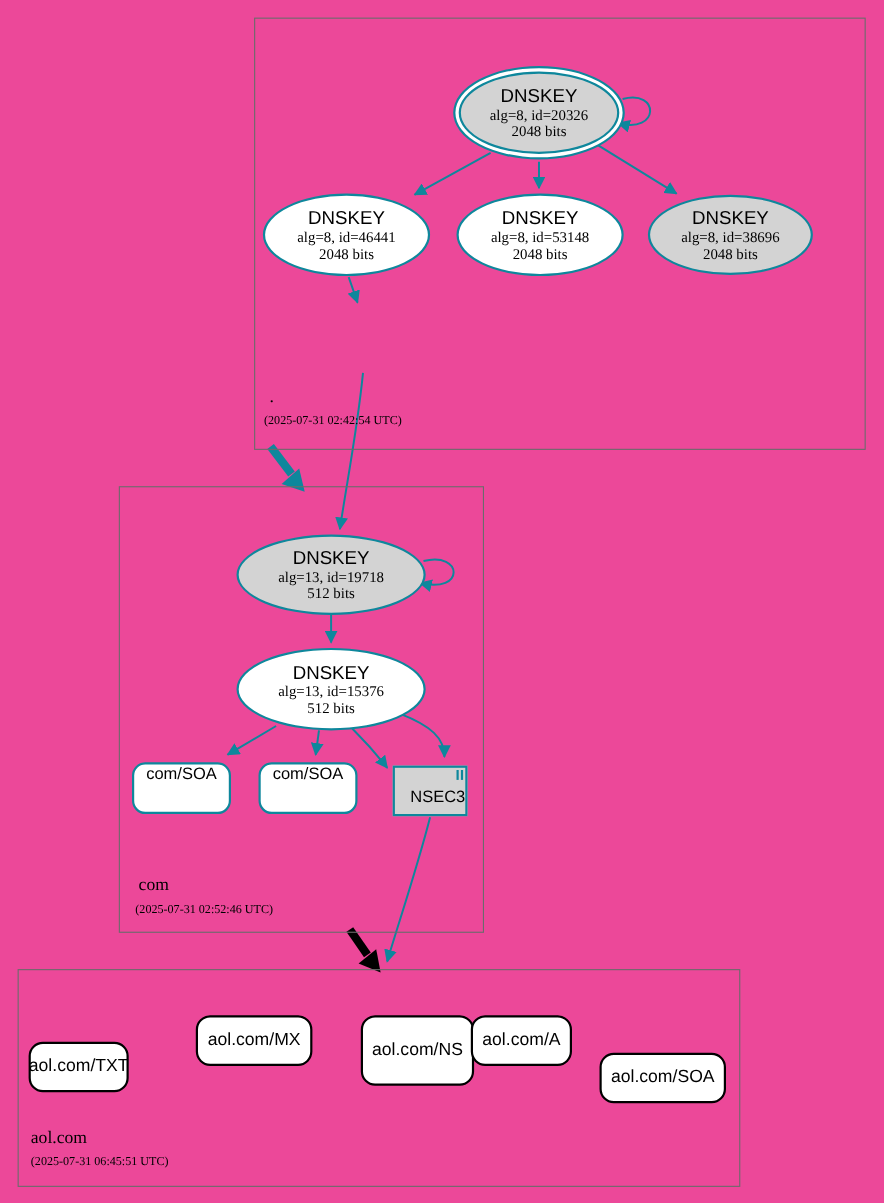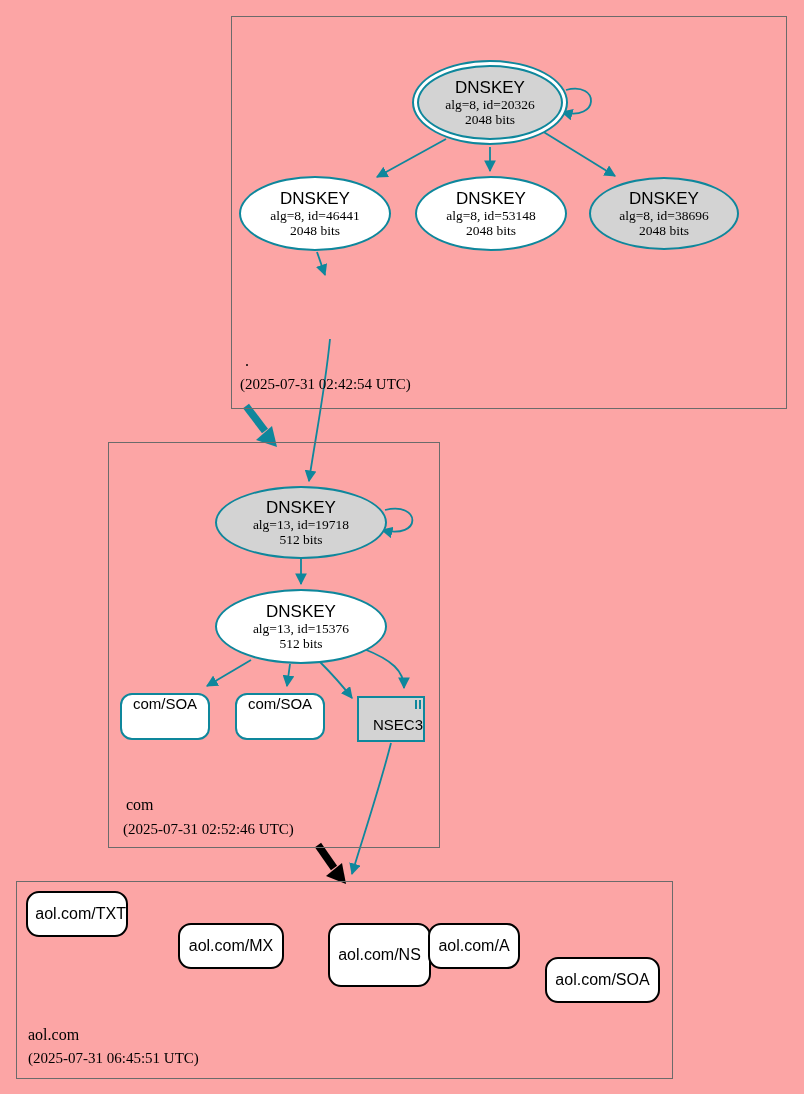--- a/index.html
+++ b/index.html
@@ -1,38 +1,38 @@
 <!DOCTYPE html>
 <html><head>
 <meta charset="utf-8">
 <style>
   html,body{margin:0;padding:0;background:#ffffff;}
   #canvas{
     position:relative;
     width:804px;height:1094px;
-    background:#fca5a5;
+    background:#ec4899;
     font-family:"Liberation Sans", sans-serif;
     overflow:hidden;
   }
   #edges{position:absolute;left:0;top:0;width:804px;height:1094px;pointer-events:none;}
   .cluster{
     position:absolute;
     border:1px solid #6b6b6b;
     background:transparent;
     box-sizing:border-box;
   }
   .zone-label{
     position:absolute;
     font-family:"Liberation Serif", serif;
     font-size:16px;color:#000;white-space:nowrap;
   }
   .zone-ts{
     position:absolute;
     font-family:"Liberation Serif", serif;
-    font-size:15px;color:#000;white-space:nowrap;
+    font-size:11px;color:#000;white-space:nowrap;
   }
   .ellipse{
     position:absolute;
     border:2px solid #0e879c;
     border-radius:50%;
     box-sizing:border-box;
     display:flex;flex-direction:column;align-items:center;justify-content:center;
     background:#ffffff;
     text-align:center;
   }
@@ -172,21 +172,21 @@
       <div class="nsec3-cell"></div>
     </div>
     <div class="nsec3-label">NSEC3</div>
   </div>
 
   <div class="zone-label" style="left:126px;top:796px;">com</div>
   <div class="zone-ts" style="left:123px;top:821px;">(2025-07-31 02:52:46 UTC)</div>
 
   <div class="cluster" style="left:16px;top:881px;width:657px;height:198px;"></div>
 
-  <div class="rrset" style="left:26px;top:891px;width:102px;height:46px;justify-content:flex-end;">
+  <div class="rrset" style="left:26px;top:947px;width:91px;height:46px;">
     <span>aol.com/TXT</span>
   </div>
   <div class="rrset" style="left:178px;top:923px;width:106px;height:46px;">
     <span>aol.com/MX</span>
   </div>
   <div class="rrset" style="left:299px;top:923px;width:103px;height:64px;margin-left:29px;">
     <span>aol.com/NS</span>
   </div>
   <div class="rrset" style="left:428px;top:923px;width:92px;height:46px;">
     <span>aol.com/A</span>

